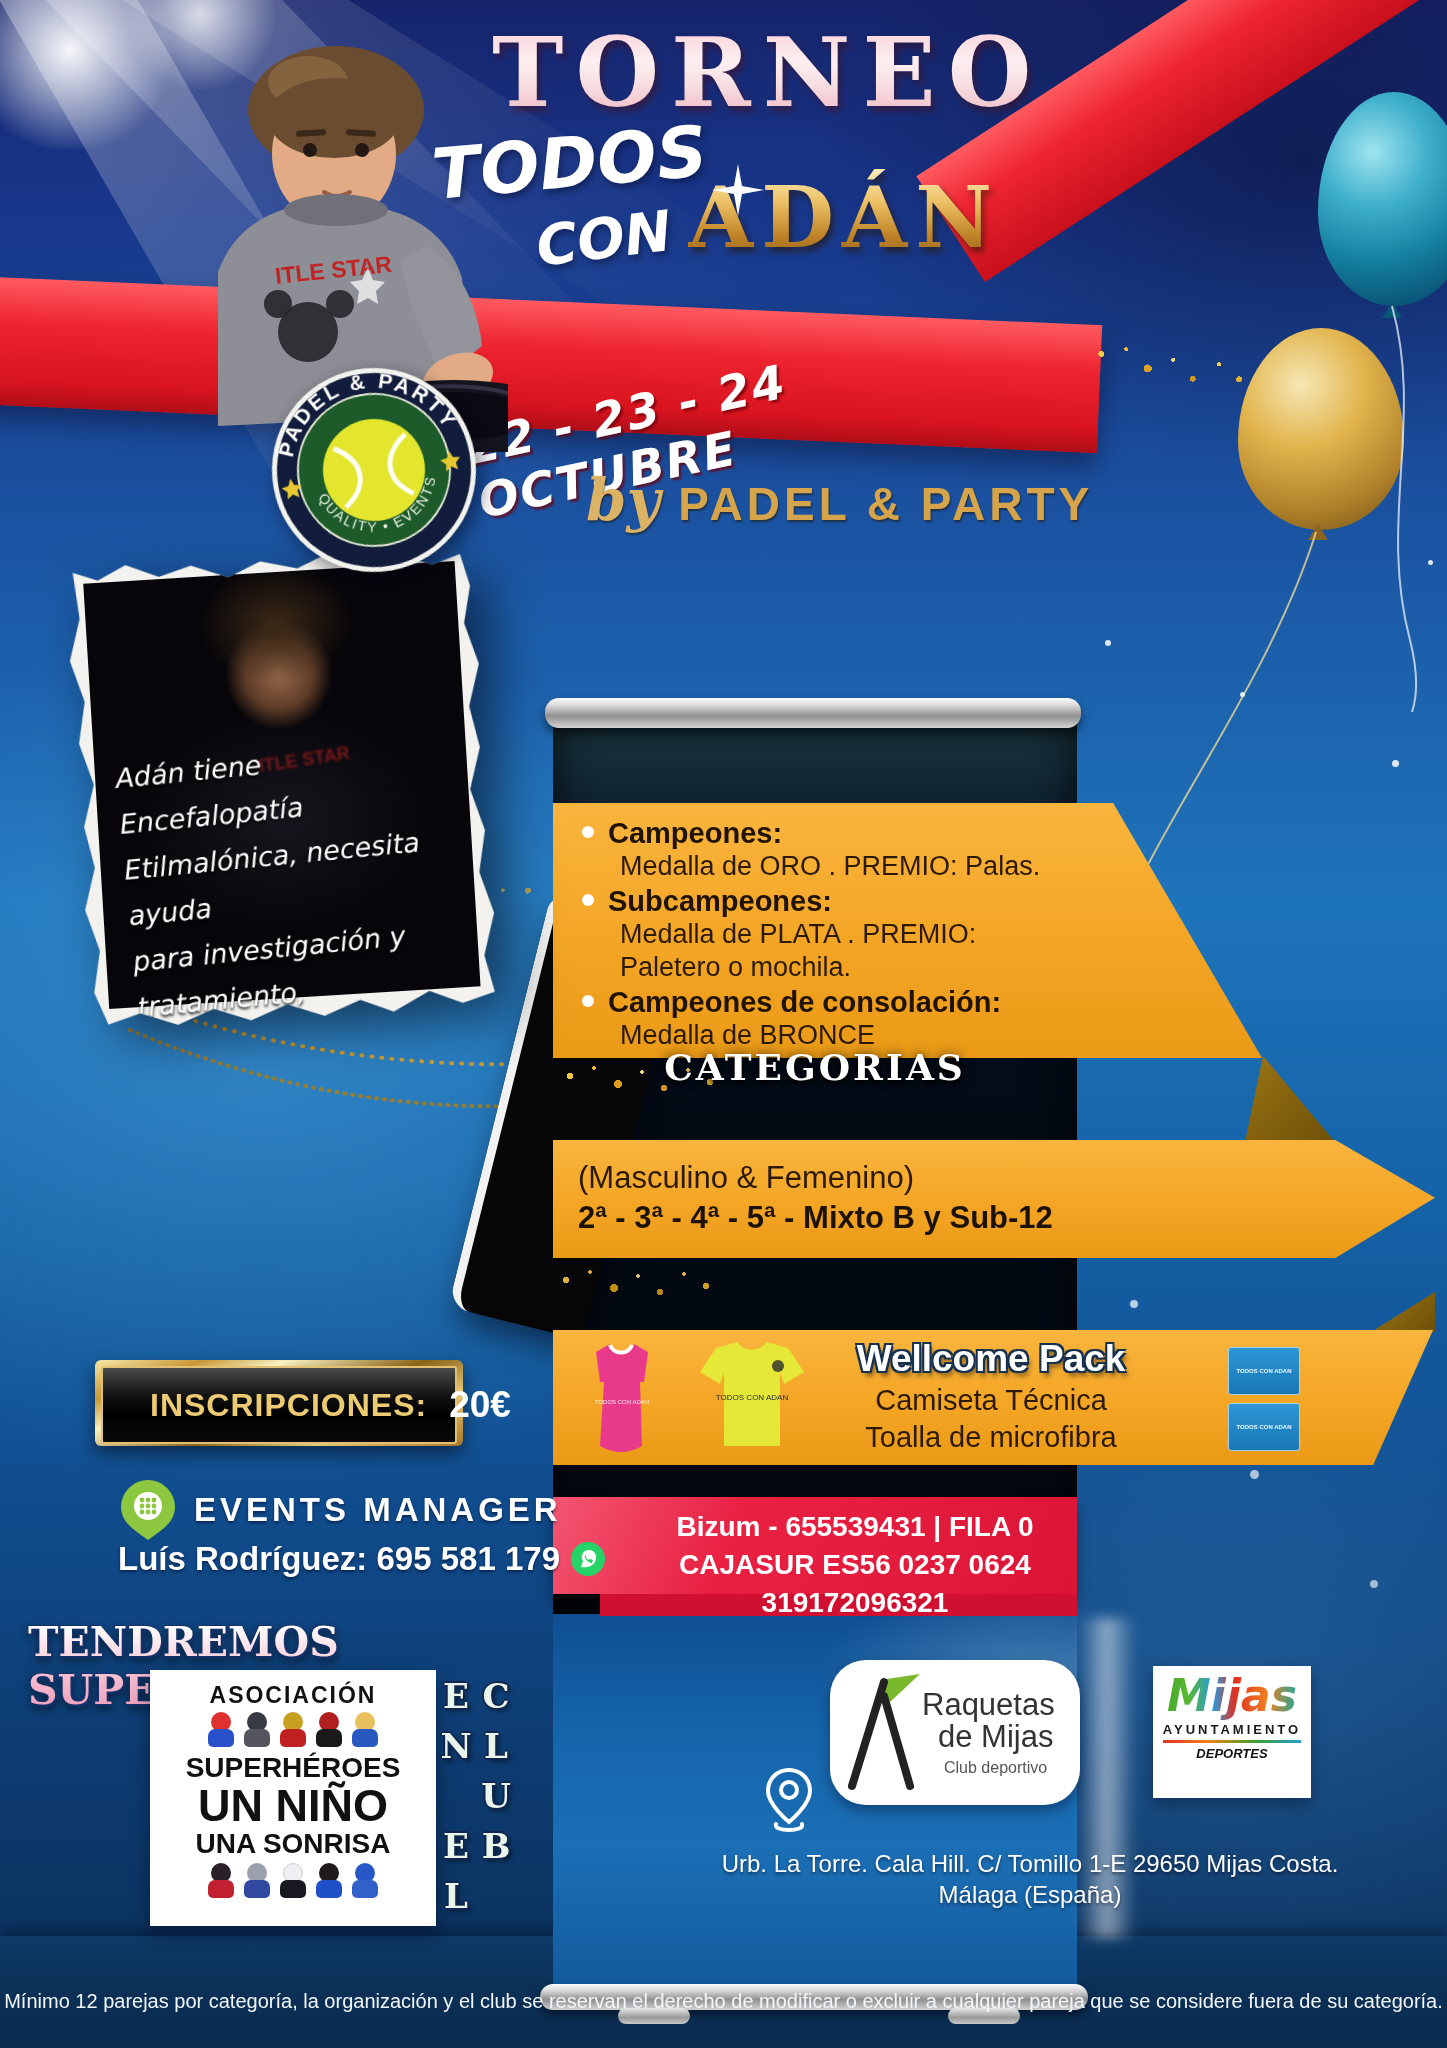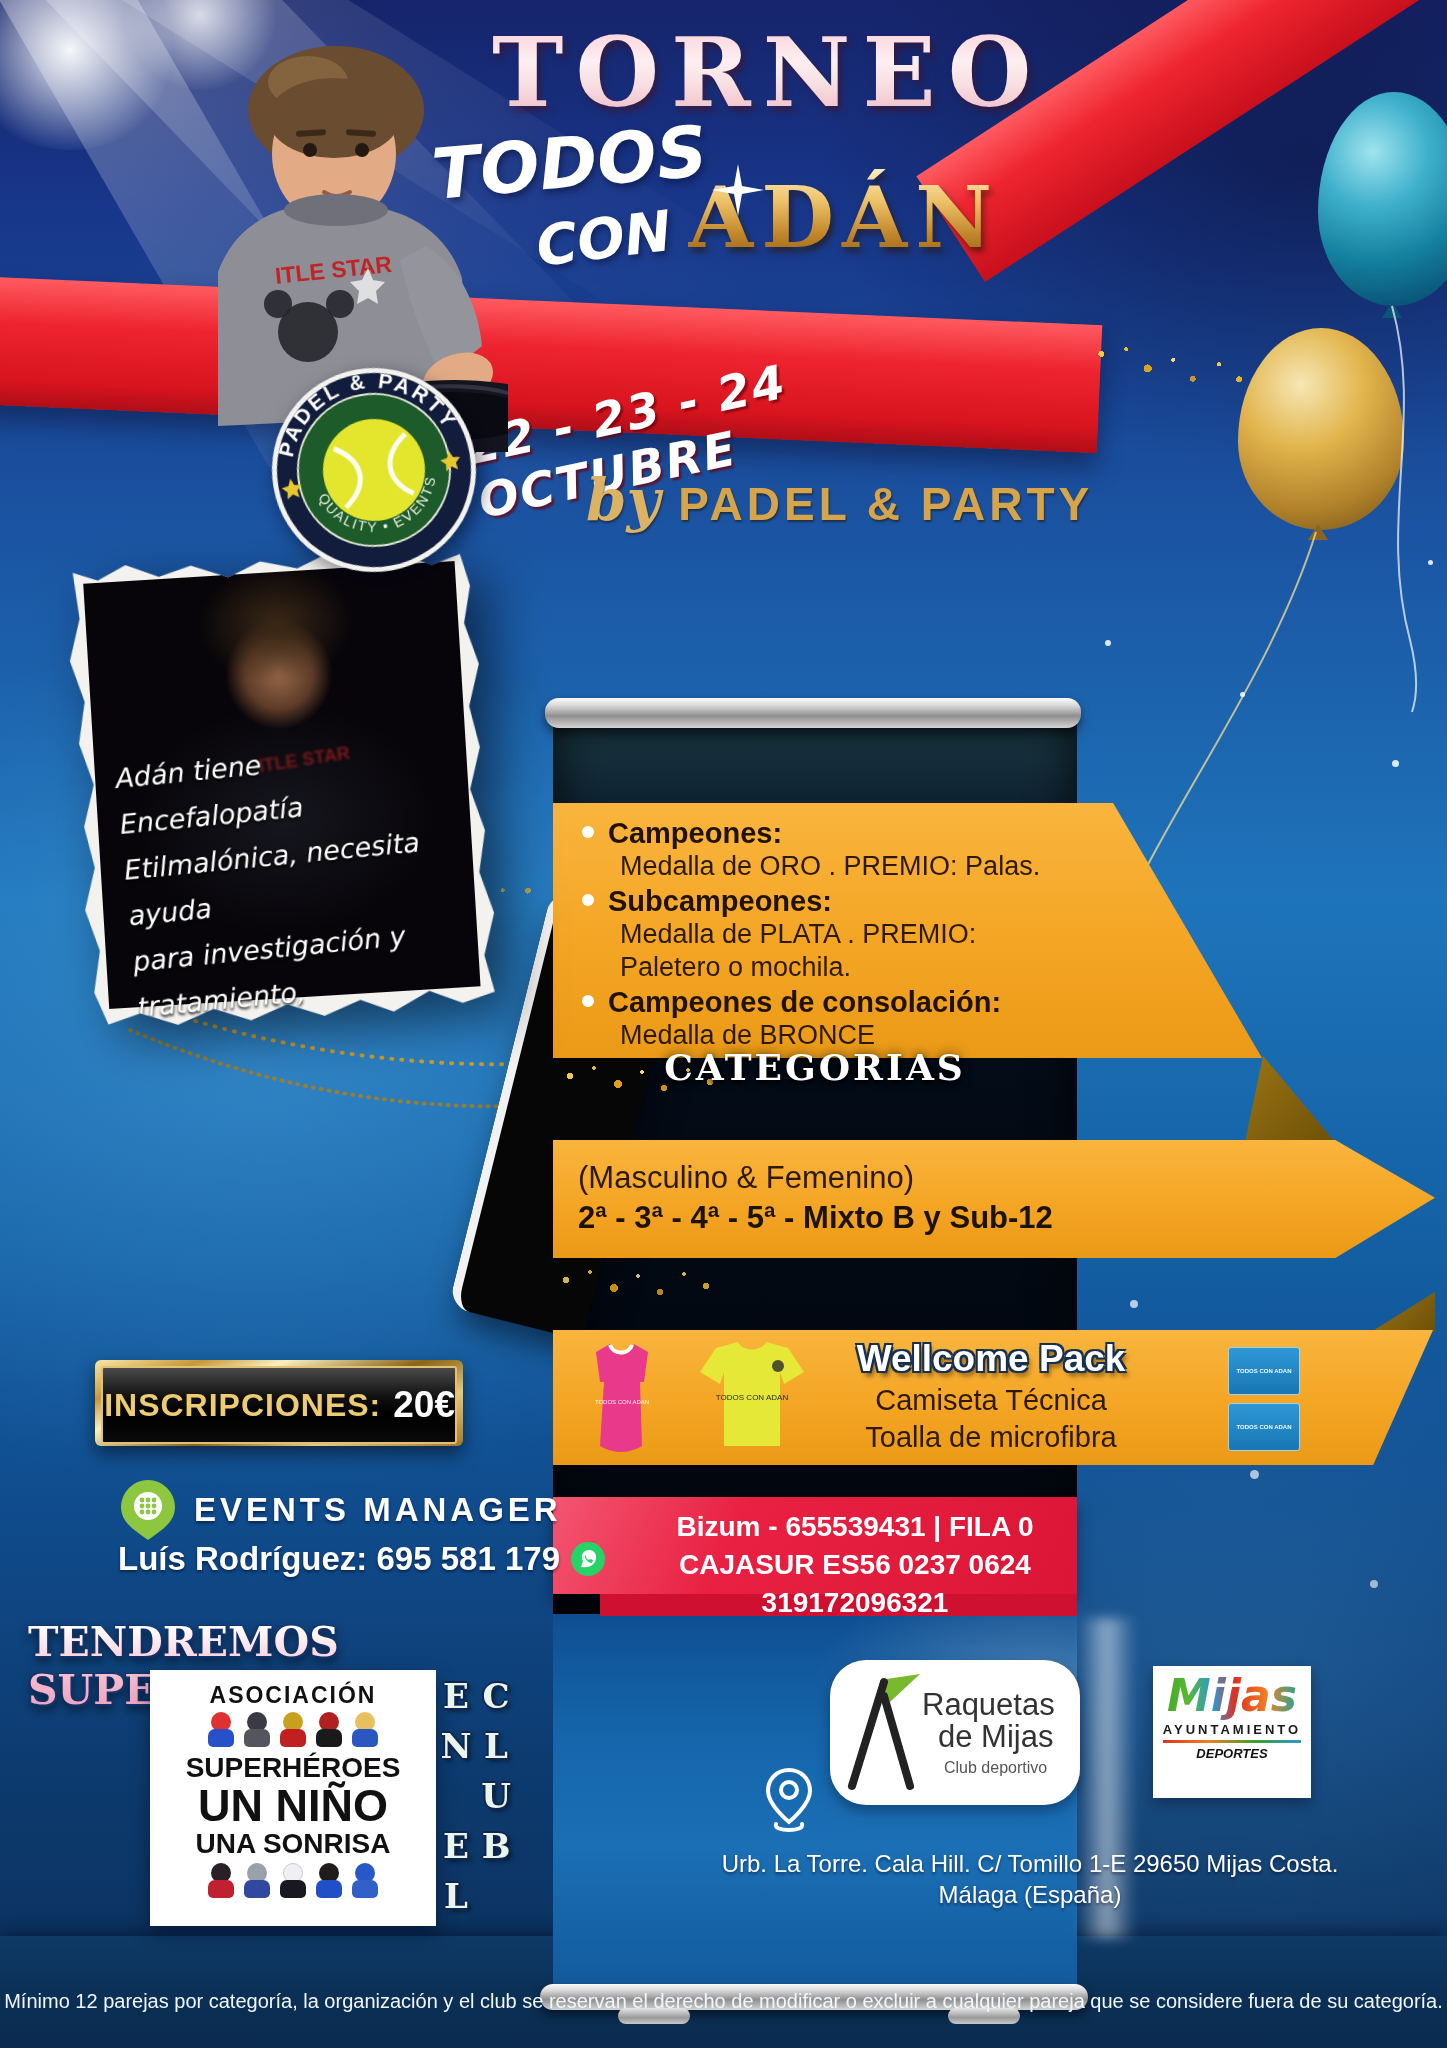--- a/index.html
+++ b/index.html
@@ -135,21 +135,21 @@
   .p-shirt{position:absolute;left:44%;top:42%;transform:rotate(-5deg);color:#8e1c1c;
     font:700 18px "Liberation Sans",sans-serif;filter:blur(1.3px);opacity:.85;}
   .p-text{position:absolute;left:26px;top:168px;right:10px;transform:rotate(-2deg);color:#fff;
     font:italic 400 27px "DejaVu Sans",sans-serif;line-height:46px;text-shadow:0 2px 3px #000;}
   .p-text .l5{margin-left:84px;margin-top:8px;}
   
   .gold-frame{left:95px;top:1360px;width:368px;height:86px;z-index:4;border-radius:6px;padding:6px;box-sizing:border-box;
     background:linear-gradient(160deg,#f8e8a8 0%,#c89838 18%,#f8f0c0 32%,#8a6418 55%,#e8c878 75%,#a87828 100%);
     box-shadow:0 8px 18px rgba(0,0,10,.5);}
   .plaque{height:100%;background:linear-gradient(180deg,#4a4a4a 0%,#121212 38%,#000 62%,#0a0a0a 100%);
-    border:2px solid #e2c272;border-radius:3px;display:flex;align-items:center;justify-content:flex-end;gap:12px;}
+    border:2px solid #e2c272;border-radius:3px;display:flex;align-items:center;justify-content:flex-start;gap:22px;padding-left:47px;}
   .ins-label{font:700 32px "Liberation Sans",sans-serif;color:#eccb72;letter-spacing:1px;}
   .ins-price{font:700 37px "Liberation Sans",sans-serif;color:#fff;}
   
   .pm-row{left:118px;top:1478px;z-index:4;display:flex;align-items:center;gap:16px;}
   .pm-name{font:700 33px "Liberation Sans",sans-serif;color:#fff;letter-spacing:4px;text-shadow:0 2px 3px rgba(0,0,30,.5);}
   .pm-phone{left:118px;top:1540px;z-index:4;display:flex;align-items:center;gap:10px;color:#fff;
     font:600 33px "Liberation Sans",sans-serif;text-shadow:0 2px 3px rgba(0,0,30,.5);}
   
   .tendremos{left:28px;top:1618px;width:480px;z-index:4;font:700 41px "DejaVu Serif",serif;
     background:linear-gradient(180deg,#fff 8%,#f8c2d2 55%,#ec9cba 100%);

